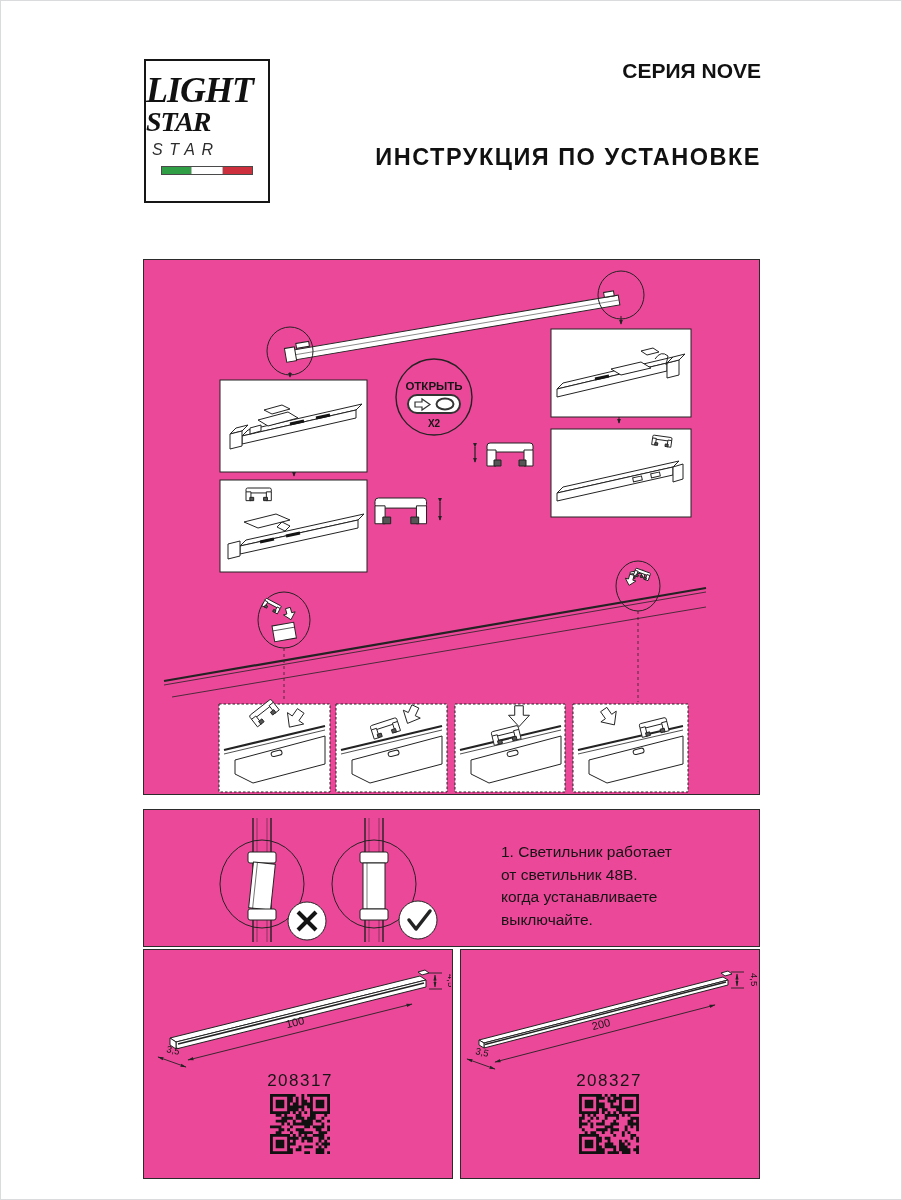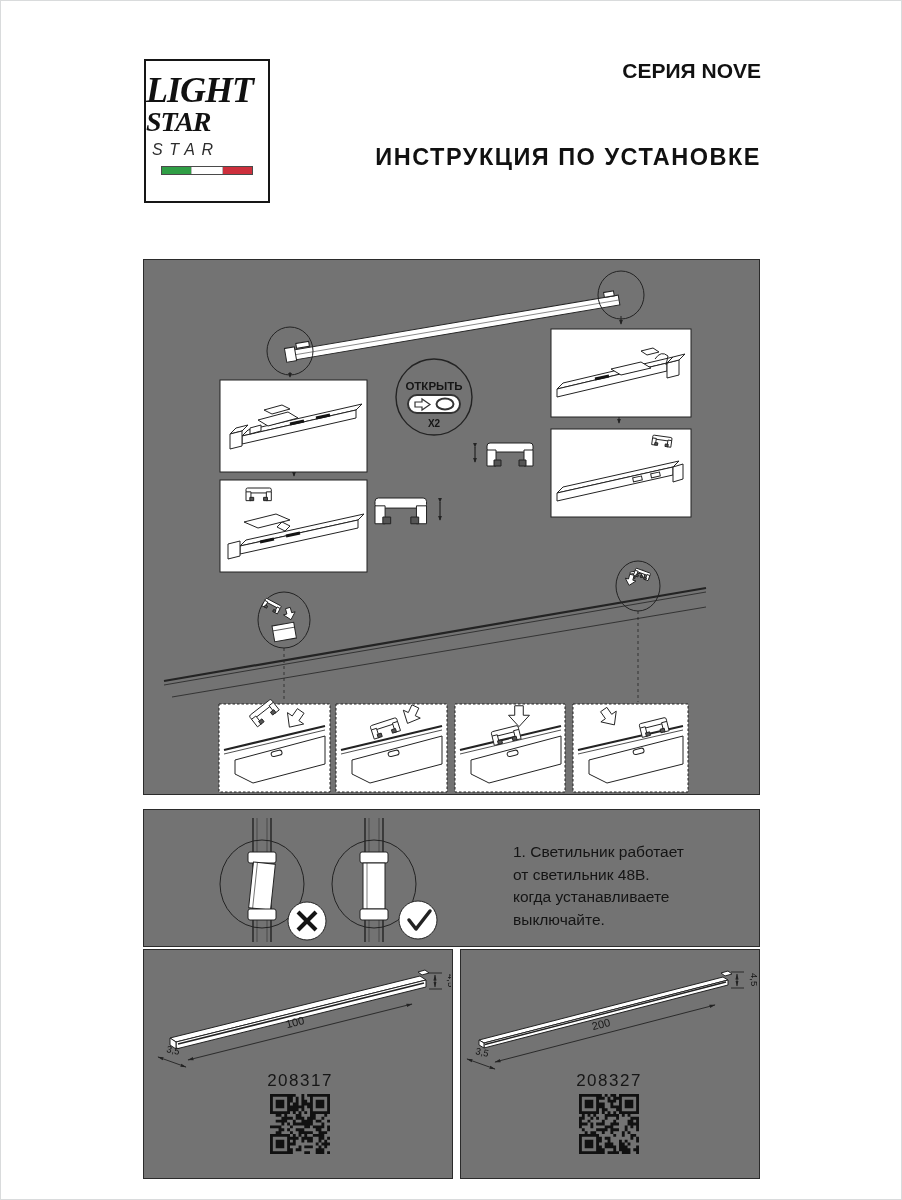--- a/index.html
+++ b/index.html
@@ -15,33 +15,33 @@
   .logo-group{font-size:16px;letter-spacing:6.5px;color:#2d2d2d;margin-top:3px;padding-left:6px;}
   .logo-flag{width:92px;height:9px;margin:7px auto 0;display:flex;border:1px solid #4a4a4a;box-sizing:border-box;}
   .flag-g{flex:1;background:#2f9e45;}
   .flag-w{flex:1;background:#ffffff;border-left:1px solid #bbb;border-right:1px solid #bbb;}
   .flag-r{flex:1;background:#cd2f3c;}
   .head-series{position:absolute;right:140px;top:55px;text-align:right;
                font-weight:700;font-size:21px;line-height:30px;color:#111;}
   .head-title{position:absolute;right:140px;top:141px;text-align:left;
               font-weight:700;font-size:23.5px;line-height:31px;letter-spacing:1.5px;color:#111;}
   
-  .panel{position:absolute;border:1.5px solid #2b2b2b;background:#737373;box-sizing:border-box;}
+  .panel{position:absolute;border:1.5px solid #2b2b2b;background:#ec4899;box-sizing:border-box;}
   .p1{left:142px;top:258px;width:617px;height:536px;}
   .p2{left:142px;top:808px;width:617px;height:138px;}
   .p3{left:142px;top:948px;width:310px;height:230px;}
   .p4{left:459px;top:948px;width:300px;height:230px;}
   .panel>svg{position:absolute;left:0;top:0;}
   svg{font-family:"Liberation Sans",sans-serif;}
   svg text{fill:#161616;}
   .stb{font-weight:bold;}
   .d{fill:#ffffff;stroke:#232323;stroke-width:1;}
   .ln{stroke:#232323;fill:none;}
   .dk{stroke:#141414;}
-  .notes{position:absolute;left:369px;top:31px;width:252px;font-size:15.5px;
+  .notes{position:absolute;left:357px;top:31px;width:252px;font-size:15.5px;
          line-height:22.5px;color:#141414;}
 </style>
 </head>
 <body>
 
 <div class="page">
 
   <div class="logo-box">
     <div class="logo-light">LIGHT</div>
     <div class="logo-star">STAR</div>

